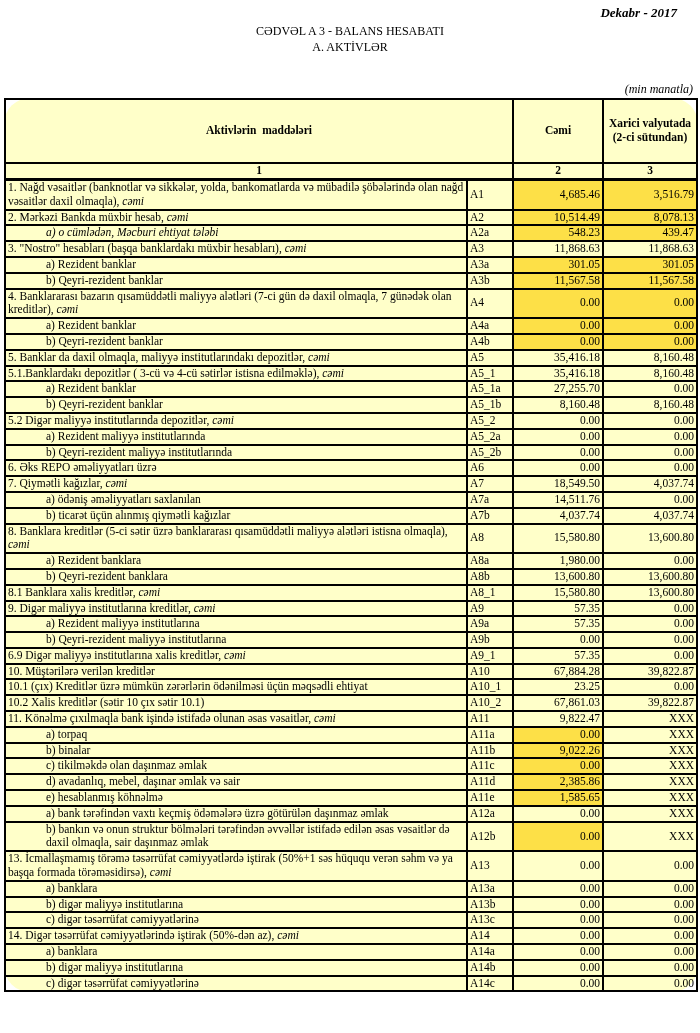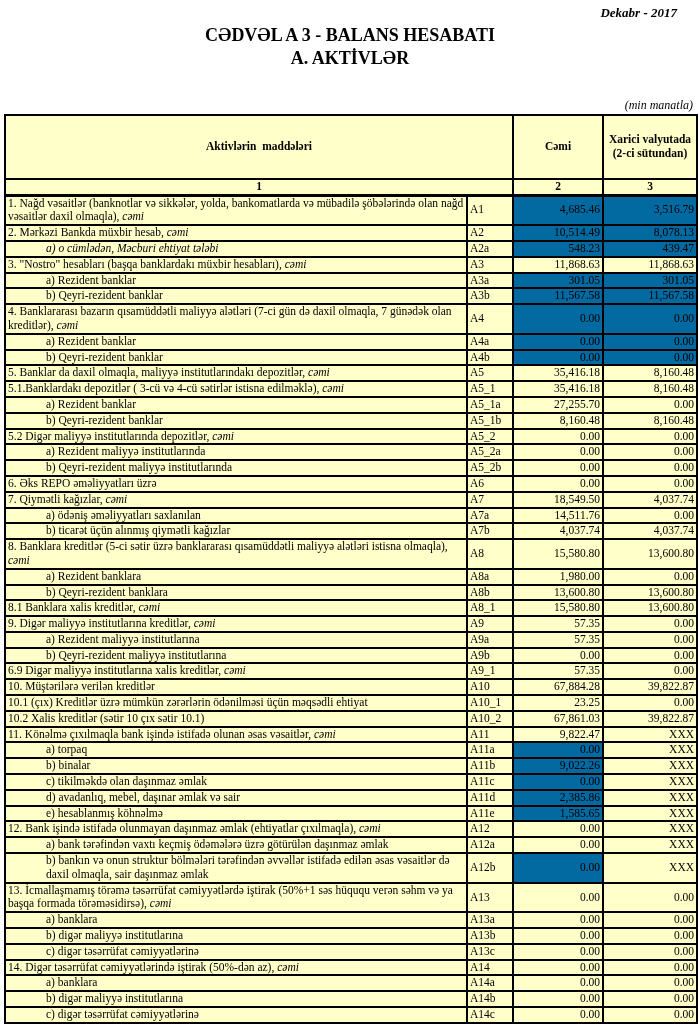--- a/index.html
+++ b/index.html
@@ -6,44 +6,44 @@
   body{
     width:700px;height:1033px;background:#ffffff;color:#000;
     font-family:"Liberation Serif","DejaVu Serif",serif;
     overflow:hidden;
   }
   .date-label{
     text-align:right;font-weight:bold;font-style:italic;
     font-size:13px;padding:5px 23px 0 0;
   }
   .title-block{text-align:center;margin-top:3px;}
-  .title-line{font-weight:bold;font-size:18px;line-height:1.3;}
+  .title-line{font-weight:normal;font-size:12px;line-height:1.3;}
   .unit-note{
     text-align:right;font-style:italic;font-size:12px;
     padding-right:7px;margin-top:27px;margin-bottom:1px;
   }
   table.balance{
     width:692px;margin-left:4px;border-collapse:collapse;
-    table-layout:fixed;background:#FFFFC9;
+    table-layout:fixed;background:#FFFFC9;border-radius:26px;
   }
   table.balance th,table.balance td{
     border:2px solid #000;font-size:11.5px;line-height:1.2;
     padding:0 2px;vertical-align:middle;overflow:hidden;
   }
   thead th{font-weight:bold;text-align:center;font-size:12.5px;}
   tr.head-row th{height:62px;}
   tr.colnum-row td{
     text-align:center;font-weight:bold;height:13px;
     border-bottom:3px solid #000;
   }
   td.label-cell{text-align:left;padding-left:3px;}
   td.label-cell.indent{padding-left:40px;}
   td.code-cell{text-align:left;margin-left:12px;}
   td.num-cell{text-align:right;padding-right:3px;}
-  td.white{background:#0369a1;}
+  td.white{background:#fde047;}
   td.xxx{text-align:right;}
   .hdr-items{white-space:pre-wrap;}
 </style>
 </head>
 <body>
 
 <div class="date-label">Dekabr - 2017</div>
 
 <div class="title-block">
   <div class="title-line">CƏDVƏL A 3 - BALANS HESABATI</div>
@@ -288,26 +288,20 @@
     <td class="num-cell white">2,385.86</td>
     <td class="num-cell xxx">XXX</td>
   </tr>
       <tr>
     <td class="label-cell indent"><span>e) hesablanmış köhnəlmə</span><i></i></td>
     <td class="code-cell">A11e</td>
     <td class="num-cell white">1,585.65</td>
     <td class="num-cell xxx">XXX</td>
   </tr>
       <tr>
-    <td class="label-cell"><span>12. Bank işində istifadə olunmayan daşınmaz əmlak (ehtiyatlar çıxılmaqla), </span><i>cəmi</i></td>
-    <td class="code-cell">A12</td>
-    <td class="num-cell">0.00</td>
-    <td class="num-cell xxx">XXX</td>
-  </tr>
-      <tr>
     <td class="label-cell indent"><span>a) bank tərəfindən vaxtı keçmiş ödəmələrə üzrə götürülən daşınmaz əmlak</span><i></i></td>
     <td class="code-cell">A12a</td>
     <td class="num-cell">0.00</td>
     <td class="num-cell xxx">XXX</td>
   </tr>
       <tr>
     <td class="label-cell indent"><span>b) bankın və onun struktur bölmələri tərəfindən əvvəllər istifadə edilən əsas vəsaitlər də daxil olmaqla, sair daşınmaz əmlak</span><i></i></td>
     <td class="code-cell">A12b</td>
     <td class="num-cell white">0.00</td>
     <td class="num-cell xxx">XXX</td>

